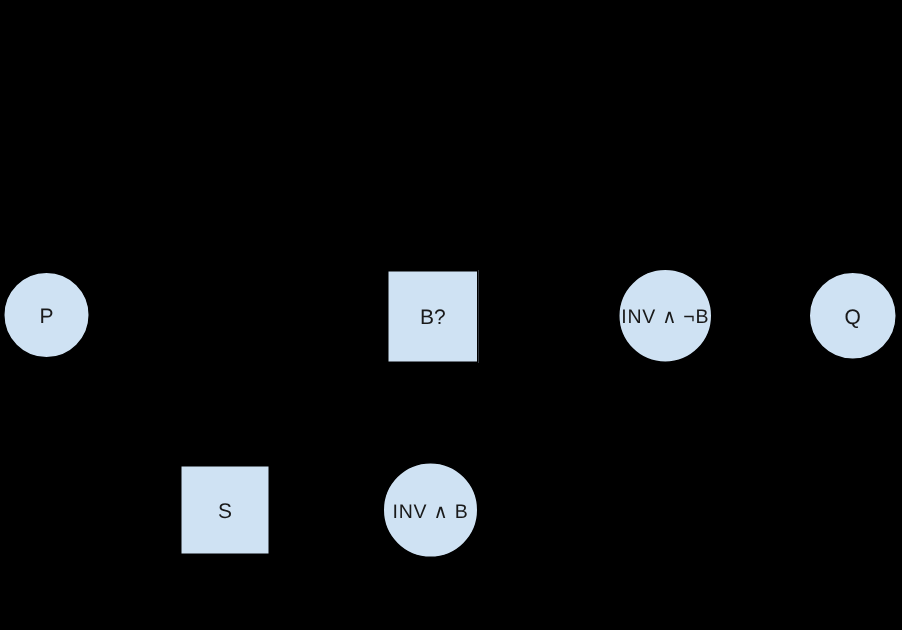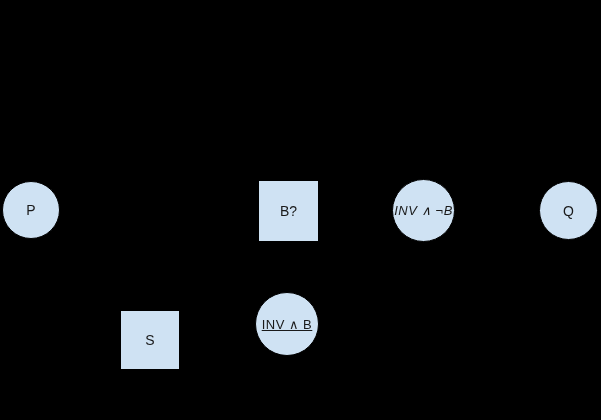--- a/index.html
+++ b/index.html
@@ -29,24 +29,24 @@
     overflow: visible;
   }
   .circle { border-radius: 50%; }
   .square { border-radius: 0; }
   .small-label { font-size: 13px; letter-spacing: 0.5px; }
 
   
   .pos-p          { left: 2px;   top: 181px; width: 58px; height: 58px; }
   .pos-inv        { left: 121px; top: 179px; width: 60px; height: 60px; }
   .pos-b          { left: 258px; top: 180px; width: 61px; height: 62px; }
-  .pos-inv-not-b  { left: 392px; top: 179px; width: 63px; height: 63px; font-style: italic; }
+  .pos-inv-not-b  { left: 412px; top: 179px; width: 63px; height: 63px; }
   .pos-q          { left: 539px; top: 181px; width: 59px; height: 59px; }
   .pos-s          { left: 120px; top: 310px; width: 60px; height: 60px; }
-  .pos-inv-and-b  { left: 255px; top: 292px; width: 64px; height: 64px; text-decoration: underline; }
+  .pos-inv-and-b  { left: 255px; top: 308px; width: 64px; height: 64px; }
 </style>
 </head>
 <body>
 
 <div class="canvas">
 
   <div class="node circle pos-p">
     <span>P</span>
   </div>
 

